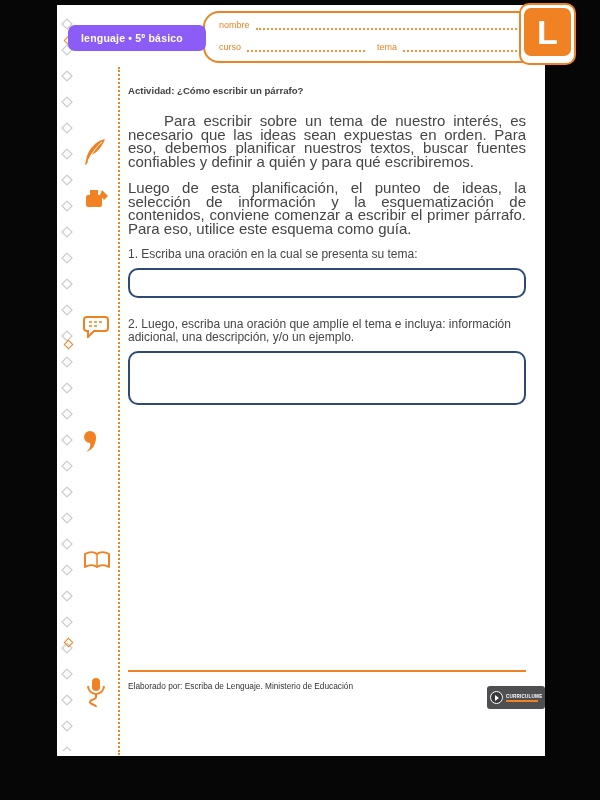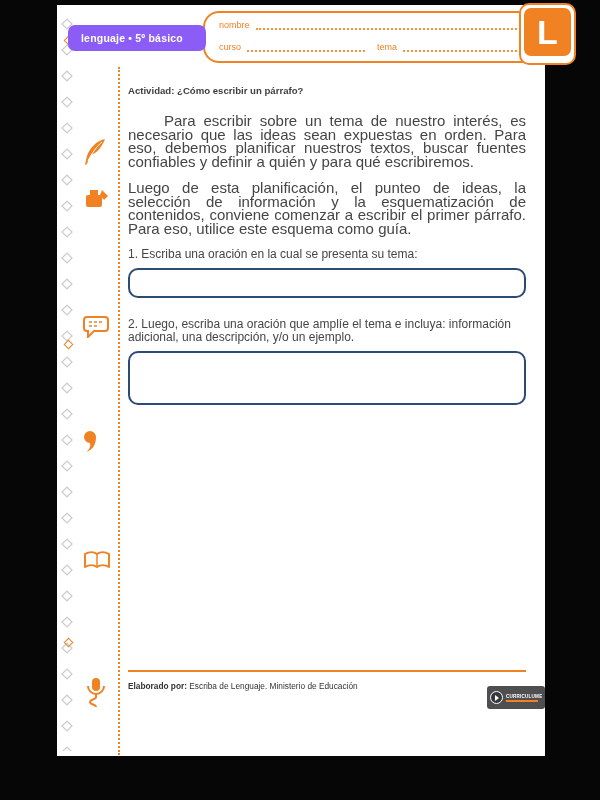--- a/index.html
+++ b/index.html
@@ -78,21 +78,21 @@
   .answer-box.small { height:30px; }
   .answer-box.tall { height:54px; }
   .step4 .answer-box { margin-bottom:14px; }
 
   
   .footer-line {
     position:absolute; left:71px; top:665px; width:398px;
     border-top:2px solid #f08223;
   }
   .credit { position:absolute; left:71px; top:676px; font-size:8.3px; color:#333333; }
-  .credit b { font-weight:bold; }
+  .credit b { font-weight:normal; }
   .badge {
     position:absolute; left:430px; top:681px; width:58px; height:23px;
     background:#4f4f52; border-radius:3px;
     display:flex; align-items:center; gap:3px; padding:2px 3px;
   }
   .badge-circle {
     width:13px; height:13px; border-radius:50%;
     background:#39393b; border:1px solid #ffffff; flex:0 0 auto;
     display:flex; align-items:center; justify-content:center;
   }

